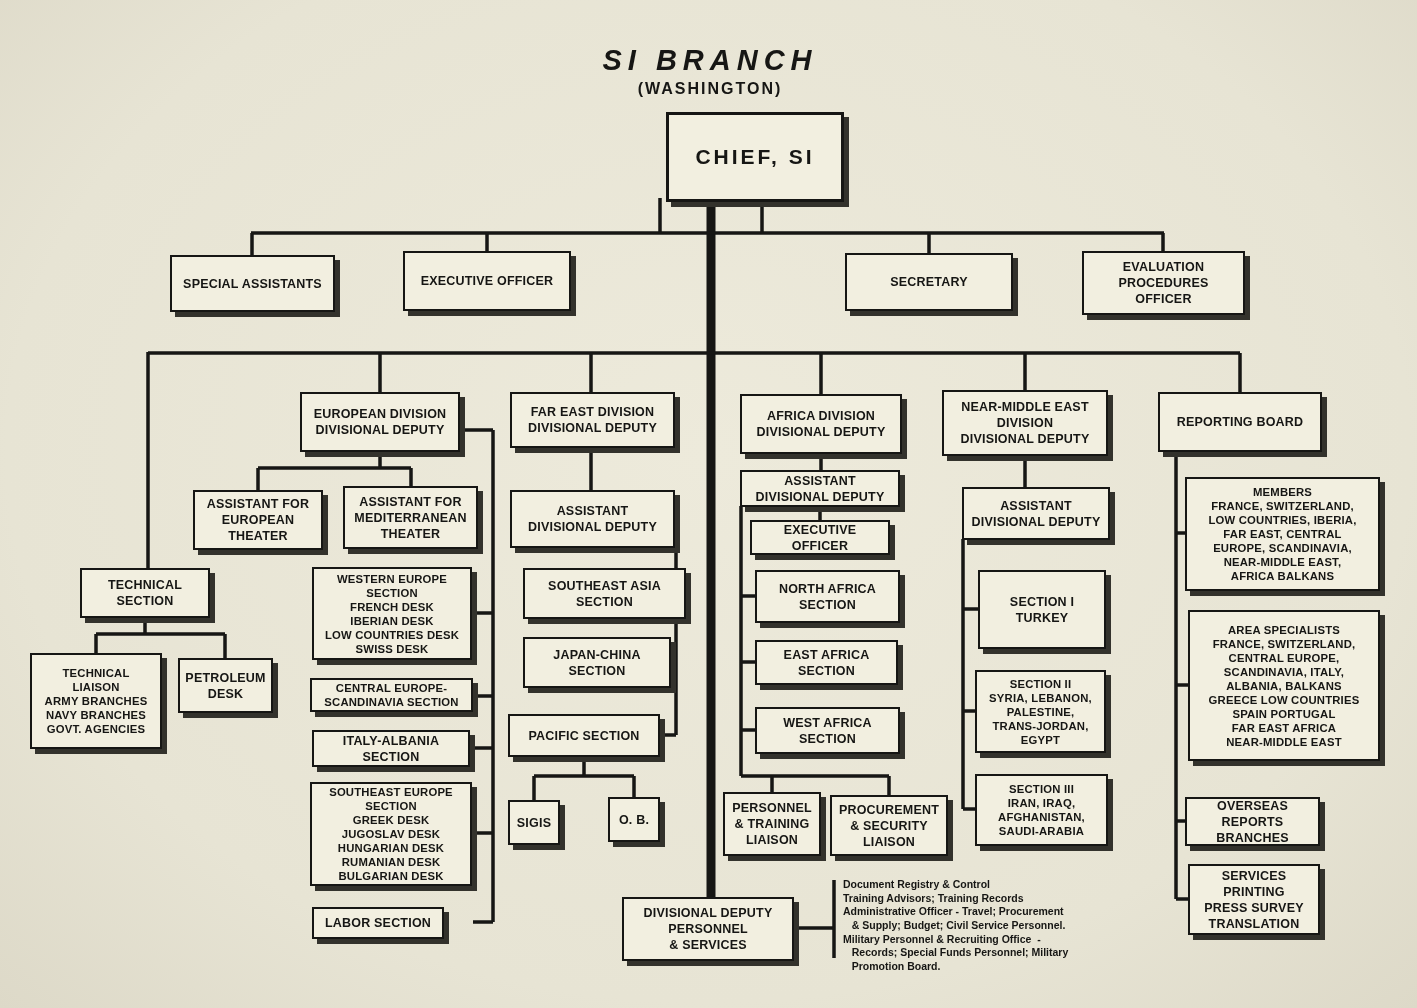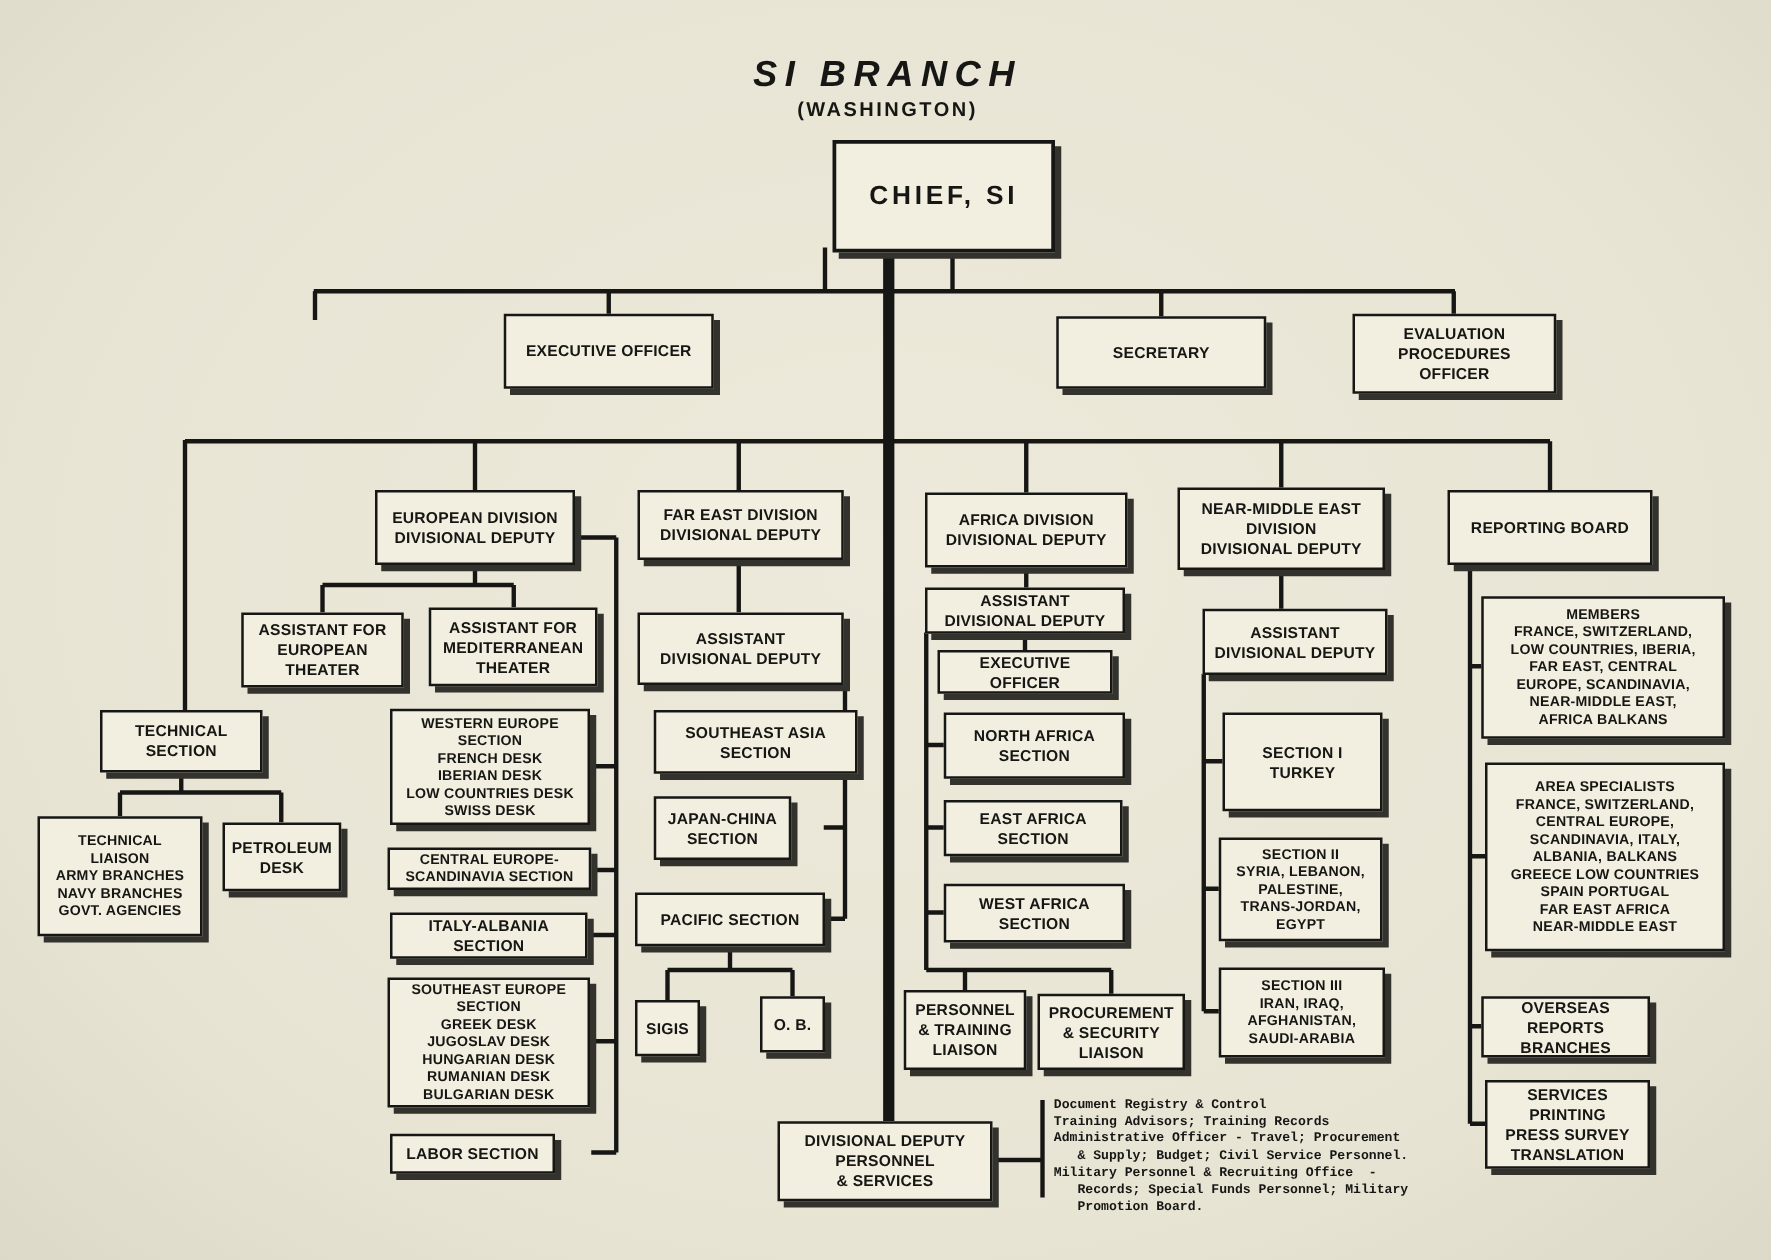--- a/index.html
+++ b/index.html
@@ -28,21 +28,21 @@
   #title {
     position:absolute; left:340px; width:740px; top:44px; text-align:center;
     font-size:29px; font-weight:bold; letter-spacing:6px; color:#161614; z-index:2;font-style:italic;
   }
   #subtitle {
     position:absolute; left:340px; width:740px; top:80px; text-align:center;
     font-size:16px; font-weight:bold; letter-spacing:2px; color:#161614; z-index:2;
   }
   #annotation {
     position:absolute; z-index:2; left:843px; top:878px; width:330px;
-    font-family:Liberation Mono, monospace; font-size:10.5px; font-weight:bold;
+    font-family:Liberation Sans, sans-serif; font-size:10.5px; font-weight:bold;
     line-height:1.3; white-space:pre; color:#161614;
   }
 </style>
 </head>
 <body>
 
 <div id="stage">
 
   <svg id="lines" width="1417" height="1008" viewBox="0 0 1417 1008">
 
@@ -70,20 +70,21 @@
       M1176 451 V899 M1176 533 H1186 M1176 685 H1189 M1176 821 H1186 M1176 899 H1189
       M796 928 H834 M834 880 V958
     "></path>
   </svg>
 
   <div id="title">SI BRANCH</div>
   <div id="subtitle">(WASHINGTON)</div>
 
   <div class="box chief" style="left:622px;top:112px;width:178px;height:90px">CHIEF, SI</div>
 
+  <div class="box" style="left:170px;top:255px;width:165px;height:57px">SPECIAL ASSISTANTS</div>
   <div class="box" style="left:403px;top:251px;width:168px;height:60px">EXECUTIVE OFFICER</div>
   <div class="box" style="left:845px;top:253px;width:168px;height:58px">SECRETARY</div>
   <div class="box" style="left:1082px;top:251px;width:163px;height:64px">EVALUATION
 PROCEDURES
 OFFICER</div>
 
   <div class="box" style="left:300px;top:392px;width:160px;height:60px">EUROPEAN DIVISION
 DIVISIONAL DEPUTY</div>
   <div class="box" style="left:510px;top:392px;width:165px;height:56px">FAR EAST DIVISION
 DIVISIONAL DEPUTY</div>
@@ -126,21 +127,21 @@
 JUGOSLAV DESK
 HUNGARIAN DESK
 RUMANIAN DESK
 BULGARIAN DESK</div>
   <div class="box" style="left:312px;top:907px;width:132px;height:32px">LABOR SECTION</div>
 
   <div class="box" style="left:510px;top:490px;width:165px;height:58px">ASSISTANT
 DIVISIONAL DEPUTY</div>
   <div class="box" style="left:523px;top:568px;width:163px;height:51px">SOUTHEAST ASIA
 SECTION</div>
-  <div class="box" style="left:523px;top:637px;width:110px;height:51px">JAPAN-CHINA
+  <div class="box" style="left:523px;top:637px;width:148px;height:51px">JAPAN-CHINA
 SECTION</div>
   <div class="box" style="left:508px;top:714px;width:152px;height:43px">PACIFIC SECTION</div>
   <div class="box" style="left:508px;top:800px;width:52px;height:45px">SIGIS</div>
   <div class="box" style="left:608px;top:797px;width:52px;height:45px">O. B.</div>
 
   <div class="box" style="left:740px;top:470px;width:160px;height:37px">ASSISTANT
 DIVISIONAL DEPUTY</div>
   <div class="box" style="left:750px;top:520px;width:140px;height:35px">EXECUTIVE
 OFFICER</div>
   <div class="box" style="left:755px;top:570px;width:145px;height:53px">NORTH AFRICA

